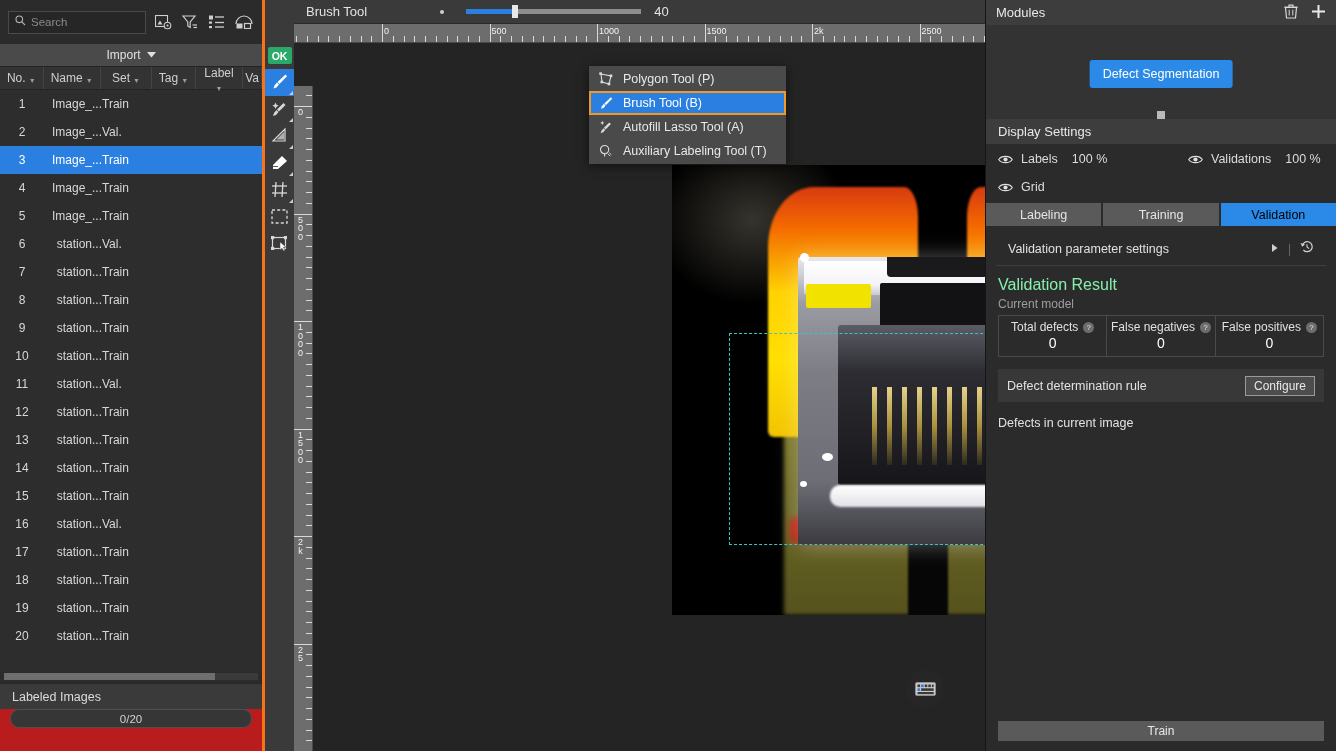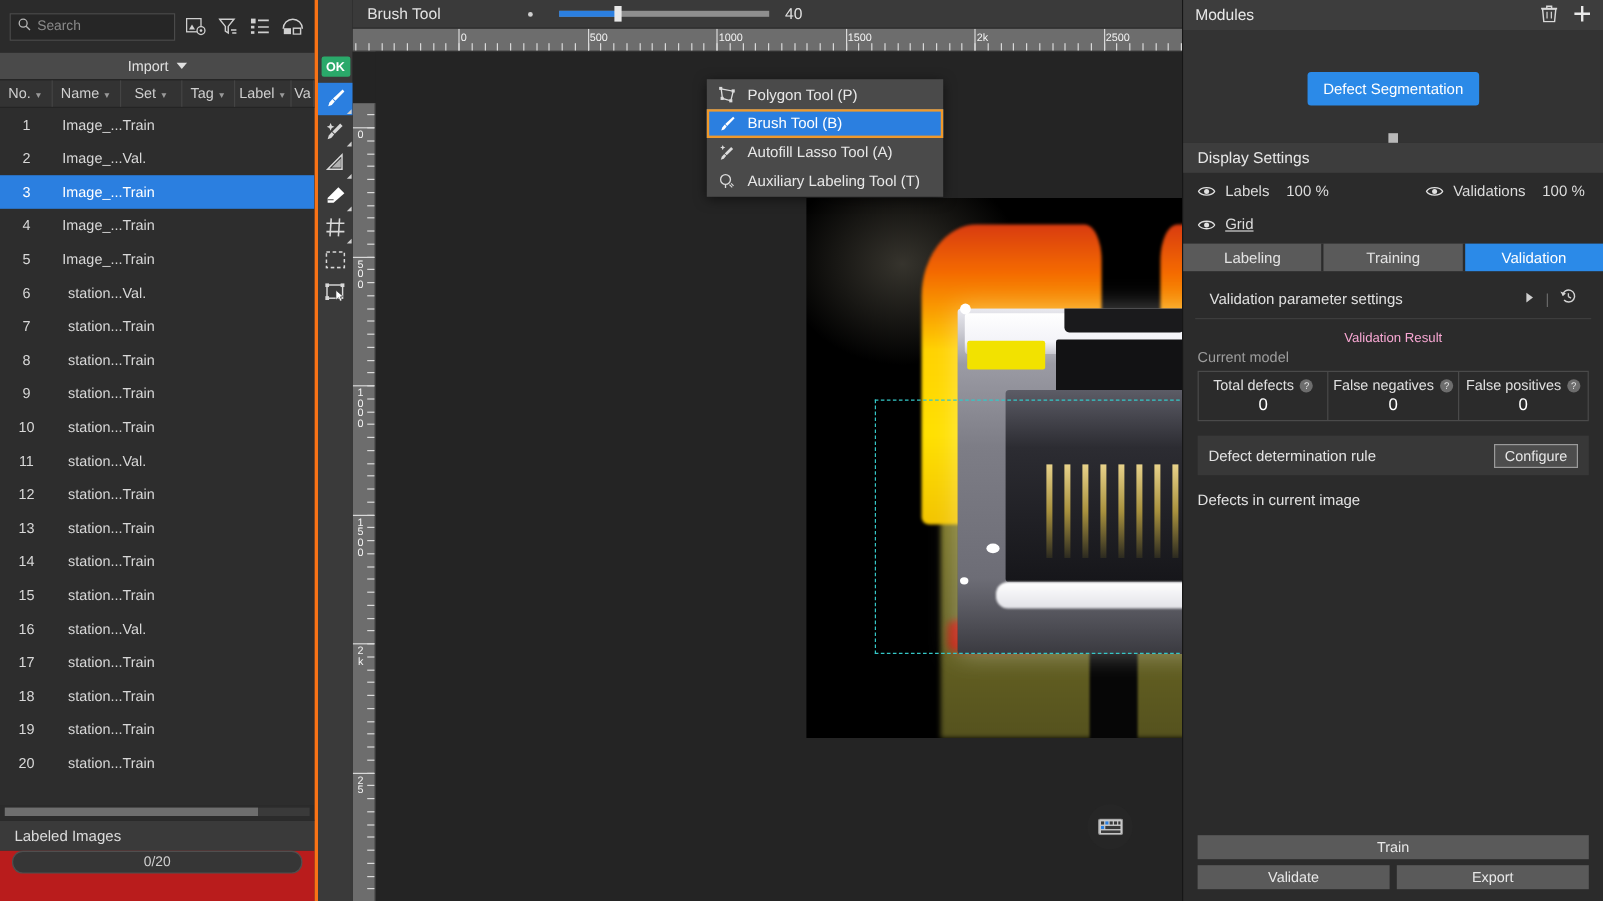--- a/index.html
+++ b/index.html
@@ -52,21 +52,21 @@
   .rows { flex: 1; overflow: hidden; background: #2d2d2d; }
   .row {
     height: 28px; display: flex; align-items: center;
     font-size: 12px; color: #d8d8d8; cursor: pointer;
   }
   .row.sel { background: #2b7fe0; color: #fff; }
   .c-no { width: 44px; text-align: center; }
   .c-name { width: 58px; text-align: right; }
   .c-set { width: 52px; }
   .c-tag { width: 44px; }
-  .c-label { width: 48px; }
+  .c-label { width: 48px; flex-direction: column; }
 
   .hscroll-wrap { height: 12px; background: #2b2b2b; padding: 2px 4px; }
   .hscroll { height: 7px; background: #3a3a3a; }
   .hscroll i { display: block; height: 7px; width: 83%; background: #6e6e6e; }
   .labeled-hdr {
     height: 26px; background: #3a3a3a; display: flex; align-items: center;
     padding-left: 12px; font-size: 12.5px; color: #dcdcdc;
     border-top: 1px solid #272727;
   }
   .labeled-body { height: 42px; background: #b91c1c; display: flex; align-items: flex-start; padding: 0 10px; }
@@ -206,28 +206,28 @@
   .disp-row { display: flex; align-items: center; padding: 4px 12px; height: 30px; }
   .disp-item { display: flex; align-items: center; gap: 8px; font-size: 12.5px; color: #dcdcdc; }
   .eye { width: 15px; height: 12px; display:flex; align-items:center; justify-content:center; cursor:pointer;}
   .tabs3 { display: flex; padding: 0 0; margin: 3px 0 0 0; }
   .tab3 {
     flex: 1; height: 23px; background: #5a5a5a; color: #e4e4e4;
     display: flex; align-items: center; justify-content: center;
     font-size: 12.5px; cursor: pointer; border-right: 2px solid #2b2b2b;
   }
   .tab3:last-child { border-right: 0; }
-  .tab3.active { background: #2b8ae8; color: #ffffff; }
+  .tab3.active { background: #2b8ae8; color: #000000; }
   .vps-row {
     height: 34px; display: flex; align-items: center; padding: 0 12px;
     justify-content: space-between; border-bottom: 1px solid #3d3d3d; margin: 6px 10px 0 10px; gap: 15px;
   }
   .vps-row .lbl { font-size: 12.5px; color: #e0e0e0; }
   .vps-row .rt { display: flex; align-items: center; gap: 9px; color:#cfcfcf; }
-  .vr-title { padding: 10px 12px 0 12px; font-size: 11px; color: #f9a8d4; text-align: center; }
+  .vr-title { padding: 10px 12px 0 12px; font-size: 16px; color: #86efac; }
   .vr-sub { padding: 3px 12px 4px 12px; font-size: 12px; color: #9e9e9e; }
   .metrics {
     display: flex; margin: 0 12px; border: 1px solid #4a4a4a;
   }
   .metric {
     flex: 1; border-right: 1px solid #4a4a4a; padding: 4px 0 5px 0; text-align: center;
   }
   .metric:last-child { border-right: 0; }
   .metric .mlbl { font-size: 12px; color: #e0e0e0; display:flex; align-items:center; justify-content:center; gap:5px;}
   .metric .mval { font-size: 14px; color: #fff; margin-top: 1px; }
@@ -852,21 +852,21 @@
           <svg width="15" height="11" viewBox="0 0 15 11">
               <path d="M0.7 5.5 C3.3 1.3 11.7 1.3 14.3 5.5 C11.7 9.7 3.3 9.7 0.7 5.5 Z" fill="none" stroke="#e0e0e0" stroke-width="1.1"></path>
               <circle cx="7.5" cy="5.5" r="2.1" fill="#e0e0e0"></circle>
             </svg>
         </span>
         <span>Validations</span>
         <span style="margin-left:6px;">100 %</span>
       </div>
     </div>
 
-    <div class="disp-row" style="height:26px;text-decoration:underline;">
+    <div class="disp-row" style="height:26px;">
       <div class="disp-item">
         <span class="eye">
           <svg width="15" height="11" viewBox="0 0 15 11">
               <path d="M0.7 5.5 C3.3 1.3 11.7 1.3 14.3 5.5 C11.7 9.7 3.3 9.7 0.7 5.5 Z" fill="none" stroke="#e0e0e0" stroke-width="1.1"></path>
               <circle cx="7.5" cy="5.5" r="2.1" fill="#e0e0e0"></circle>
             </svg>
         </span>
         <span>Grid</span>
       </div>
     </div>
@@ -940,20 +940,16 @@
     </div>
 
     <div class="dci">
       <span>Defects in current image</span>
     </div>
 
     <div class="rp-spacer"></div>
 
     <div class="rp-bottom">
       <div class="btn-wide">Train</div>
-      <div class="btn-half-row">
-        <div class="btn-wide">Validate</div>
-        <div class="btn-wide">Export</div>
-      </div>
     </div>
 
   </div>
 </div>
 
 </body></html>

